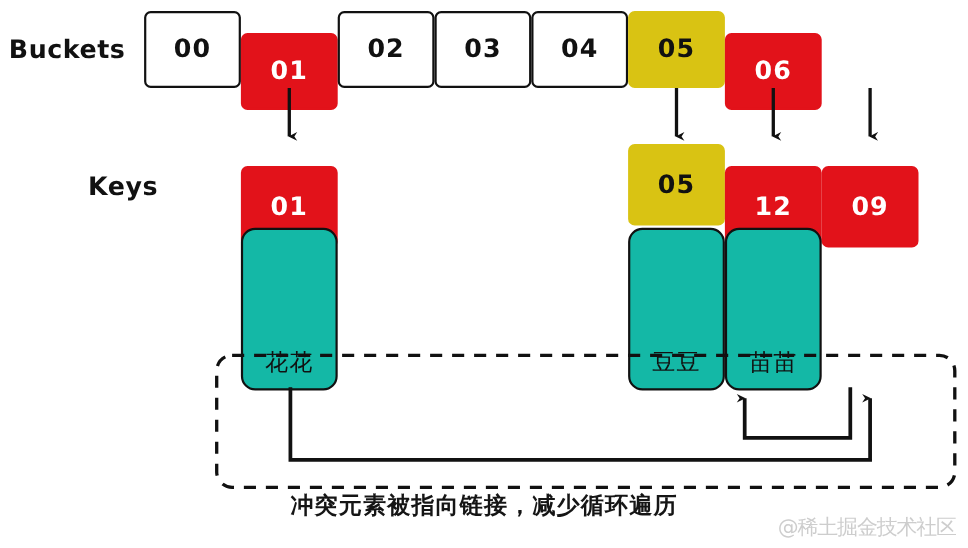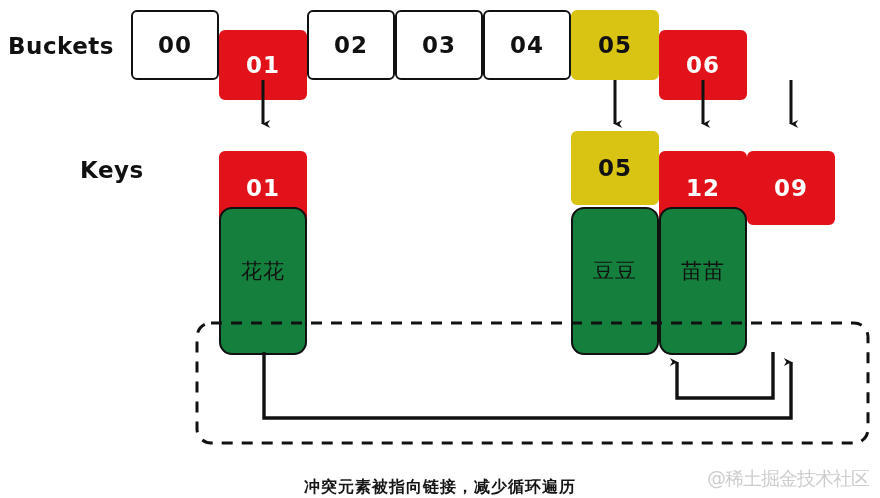--- a/index.html
+++ b/index.html
@@ -35,34 +35,34 @@
     color:#111111;
   }
   .cell.red{background:#E2121A;border-color:#E2121A;color:#ffffff;margin-top:20px;}
   .cell.yellow{background:#D9C313;border-color:#D9C313;color:#111111;}
 
   .bucket{width:88px;height:70px;top:10px;}
   .keybox{width:88px;height:74px;top:131px;}
   .valbox{
     width:88px;height:148px;top:207px;
     border:2.5px solid #111111;border-radius:13px;
-    background:#15803d;color:#111111;
+    background:#14b8a6;color:#111111;
     font-size:21px;font-weight:500;letter-spacing:1px;
-    align-items:center;justify-content:center;
+    align-items:flex-end;justify-content:center;
   }
   .valbox .vtext{position:relative;top:-10px;}
 
   
   #wires{position:absolute;left:0;top:0;width:880px;height:498px;}
 
   
   #caption{
-    position:absolute;left:0;top:477px;width:880px;
+    position:absolute;left:0;top:445px;width:880px;
     text-align:center;
-    font-size:16px;font-weight:600;color:#151515;
+    font-size:21px;font-weight:600;color:#151515;
     font-family:"DejaVu Sans","Liberation Sans",sans-serif;
     letter-spacing:1px;
   }
   #caption .cap-main{display:inline-block;}
   #watermark{
     position:absolute;left:707px;top:466px;
     font-size:19px;color:#bdbdbd;opacity:.75;
     letter-spacing:-1px;white-space:nowrap;
     font-family:"DejaVu Sans","Liberation Sans",sans-serif;
   }

